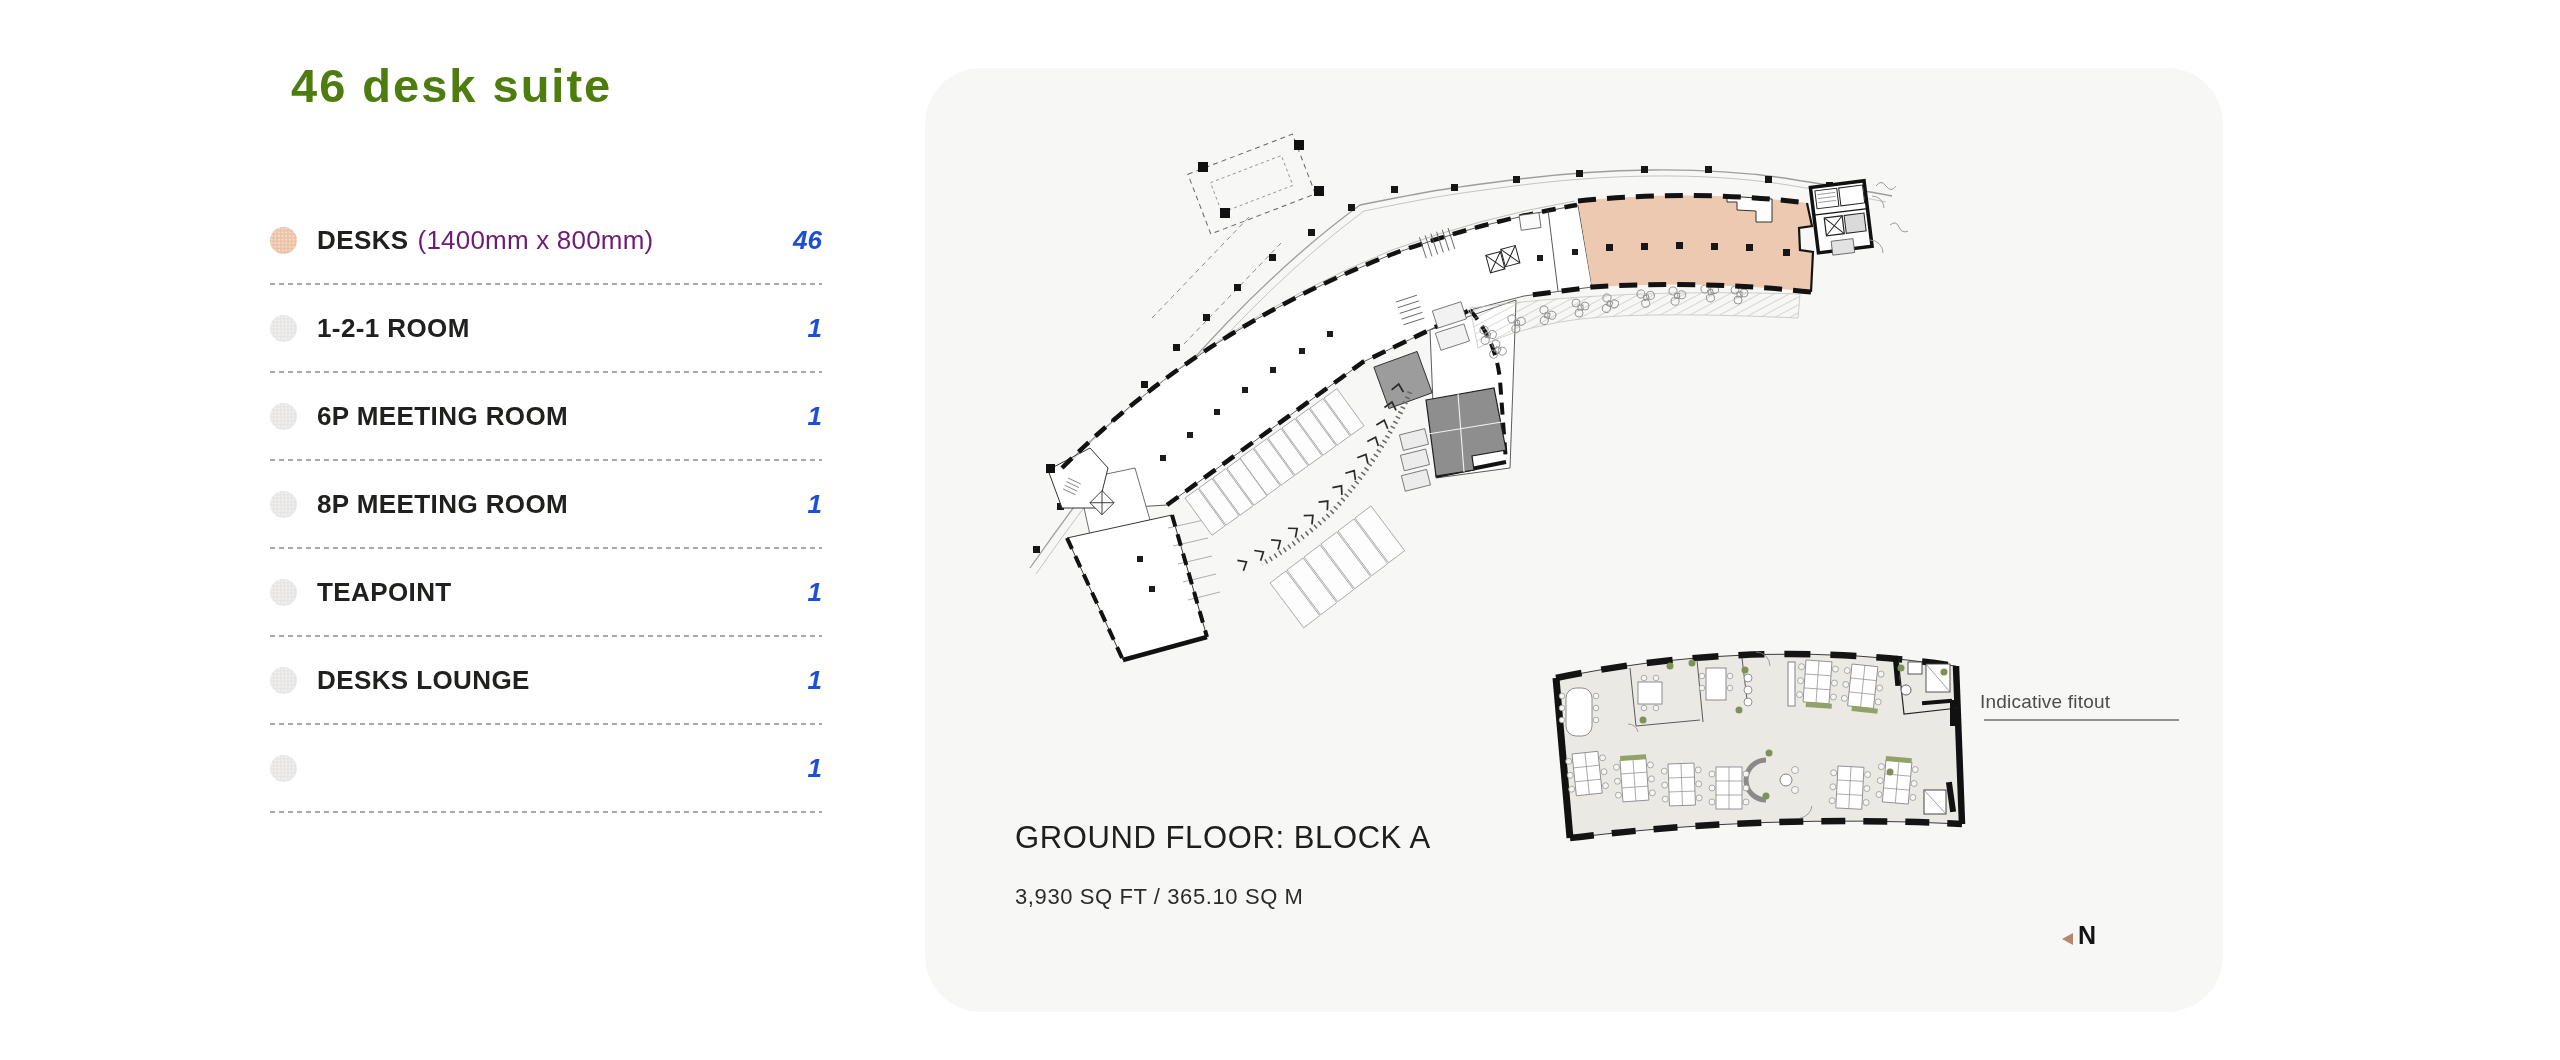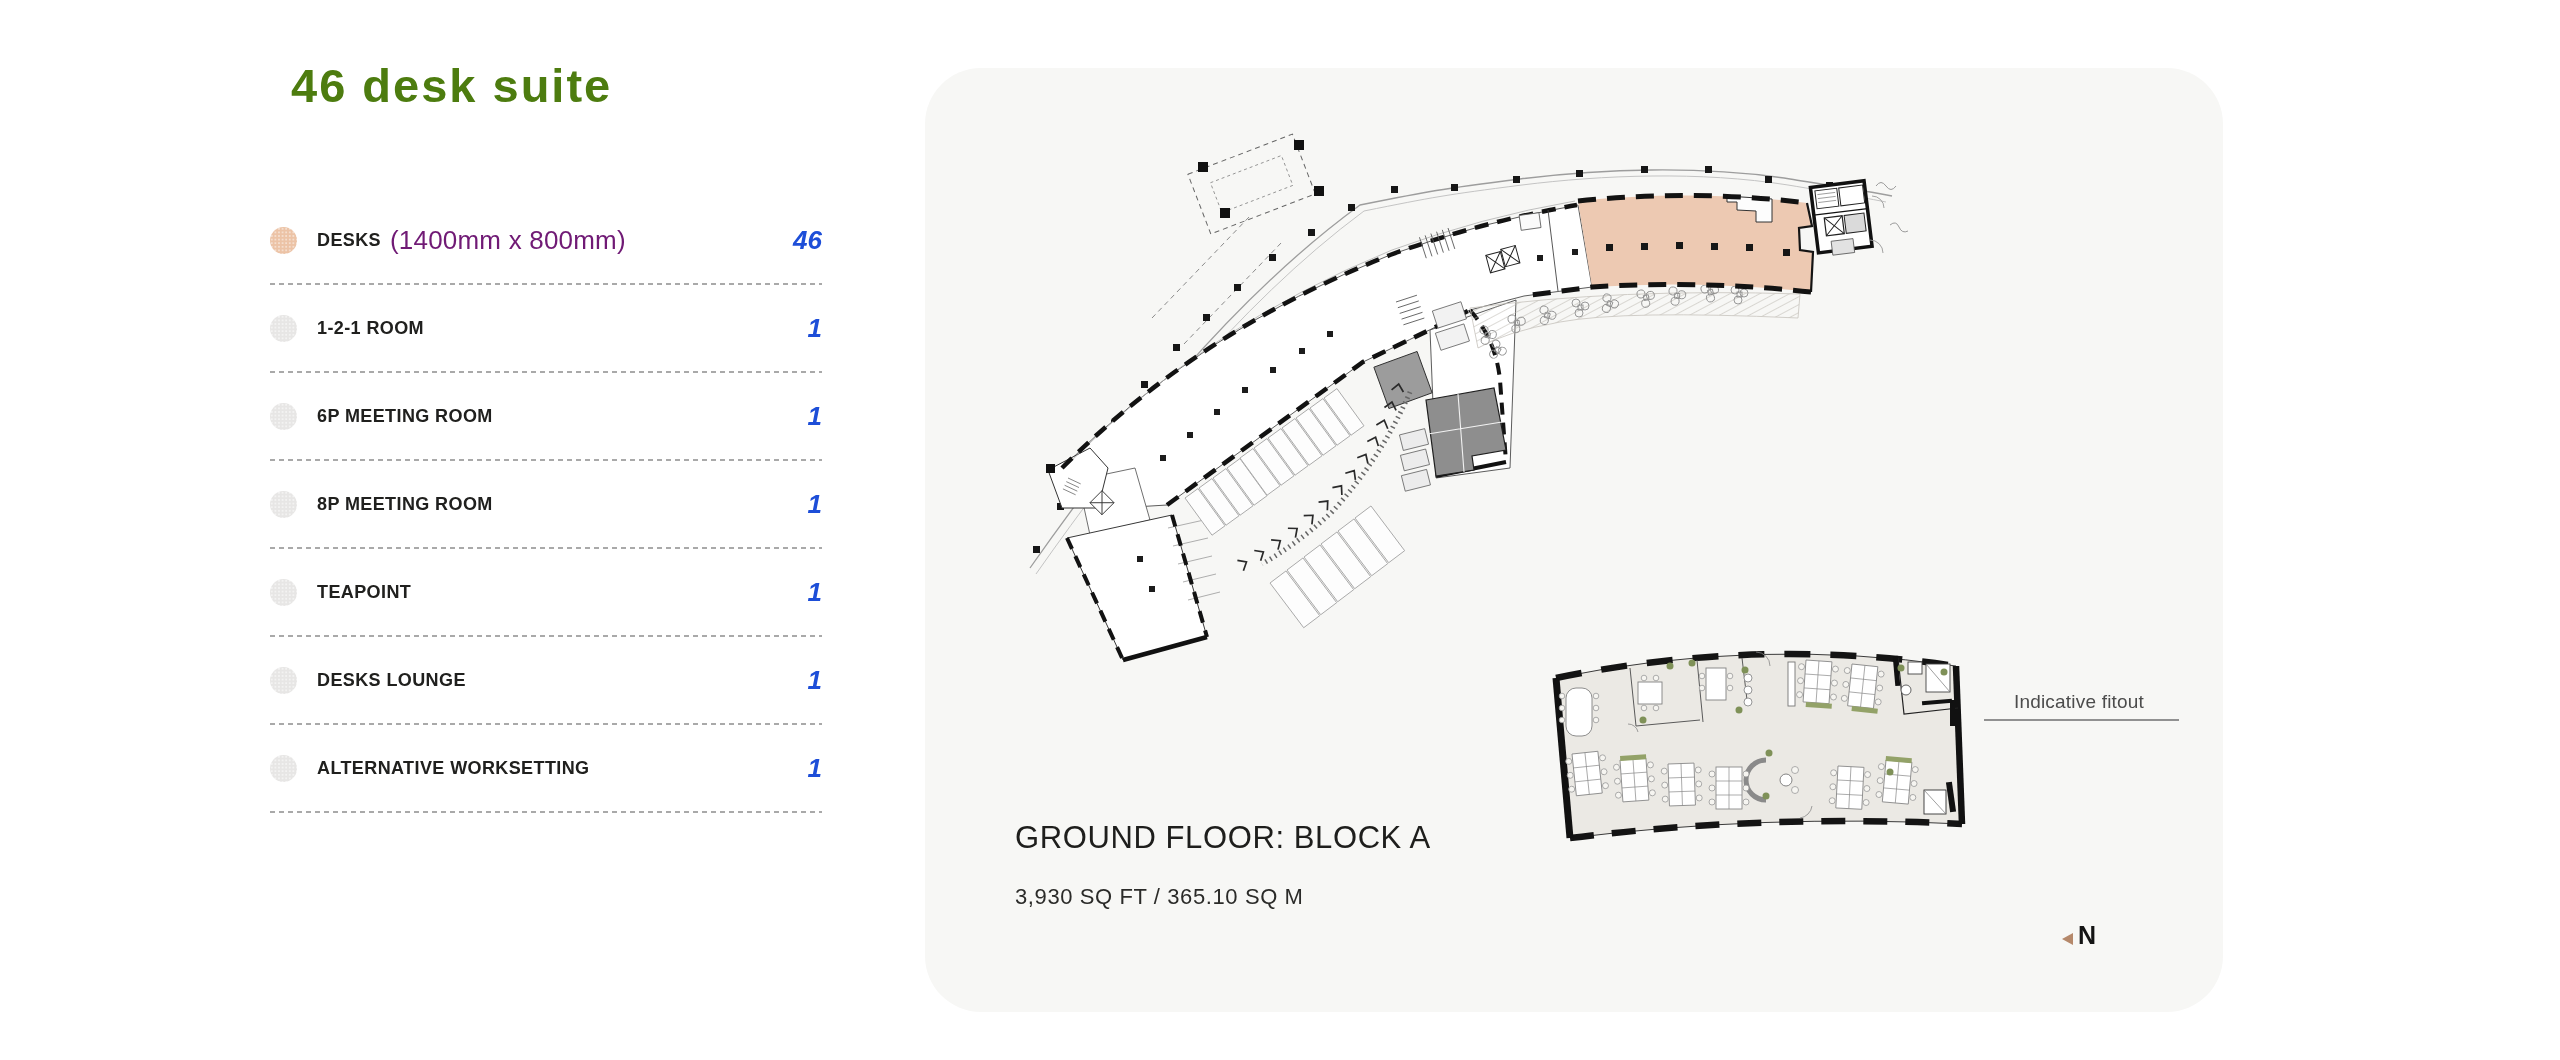--- a/index.html
+++ b/index.html
@@ -9,29 +9,29 @@
   #page-title{left:291px;top:58px;font-size:47px;font-weight:700;letter-spacing:2px;color:#4d7c0f;}
   
   #legend{left:270px;top:196px;width:552px;}
   .lrow{height:88px;display:flex;align-items:center;position:relative;}
   .lrow.sep:after{content:"";position:absolute;left:0;right:0;bottom:-1px;height:2px;
     background:repeating-linear-gradient(90deg,#a9a9a9 0 5px,transparent 5px 9px);}
   .dot{width:27px;height:27px;border-radius:50%;margin-right:20px;flex:0 0 auto;}
   .dot-peach{background:radial-gradient(circle,rgba(255,255,255,.45) .8px,transparent 1.1px) 0 0/3.6px 3.6px,#ecc3a6;}
   .dot-light{background:radial-gradient(circle,rgba(255,255,255,.5) .8px,transparent 1.1px) 0 0/3.6px 3.6px,#e7e6e5;}
   .dot-dark{background:radial-gradient(circle,rgba(255,255,255,.25) .8px,transparent 1.1px) 0 0/3.6px 3.6px,#a7a6a5;}
-  .lname{font-size:18px;font-weight:700;color:#20201e;letter-spacing:.4px;white-space:nowrap;}
+  .lname{font-size:26px;font-weight:700;color:#20201e;letter-spacing:.4px;white-space:nowrap;}
   .ldetail{font-size:26px;font-weight:400;color:#701a75;letter-spacing:.2px;}
   .lcount{margin-left:auto;font-size:26px;font-weight:700;color:#1d4ed8;font-style:italic;}
   
   #panel{left:925px;top:68px;width:1298px;height:944px;background:#f7f7f5;border-radius:56px;}
   #plan-svg{left:925px;top:68px;width:1298px;height:944px;}
   #floor-label{left:1015px;top:820px;font-size:31px;font-weight:400;letter-spacing:.6px;color:#1e1e1c;}
   #area-label{left:1015px;top:884px;font-size:22px;font-weight:400;letter-spacing:.6px;color:#2b2b29;}
-  #fitout-note{left:1980px;top:691px;width:198px;text-align:center;font-size:19px;color:#4c4c4c;letter-spacing:.2px;}
+  #fitout-note{left:1980px;top:691px;width:198px;text-align:left;font-size:19px;color:#4c4c4c;letter-spacing:.2px;}
   #fitout-rule{left:1984px;top:719px;width:195px;height:2px;background:#919191;}
   #north{left:2062px;top:921px;display:flex;align-items:center;}
   #north-tri{width:0;height:0;border-top:6px solid transparent;border-bottom:6px solid transparent;
     border-right:11px solid #b5886a;margin-right:5px;margin-top:6px;}
   #north-n{font-size:25px;font-weight:700;color:#141414;letter-spacing:1px;}
 </style>
 </head>
 <body>
 
 <div class="abs" id="page-title">46 desk suite</div>
@@ -63,21 +63,20 @@
     <span class="lname">TEAPOINT</span>
     <span class="lcount">1</span>
   </div>
   <div class="lrow sep">
     <span class="dot dot-light"></span>
     <span class="lname">DESKS LOUNGE</span>
     <span class="lcount">1</span>
   </div>
   <div class="lrow sep">
     <span class="dot dot-light"></span>
-    <span class="lname">ALTERNATIVE WORKSETTING</span>
     <span class="lcount">1</span>
   </div>
 </div>
 
 <div class="abs" id="panel"></div>
 
 <svg class="abs" id="plan-svg" viewBox="925 68 1298 944" xmlns="http://www.w3.org/2000/svg">
   <defs>
     <pattern id="hatch" width="7" height="7" patternUnits="userSpaceOnUse" patternTransform="rotate(62)">
       <line x1="0" y1="0" x2="0" y2="7" stroke="#b9b5ae" stroke-width="1"></line>

